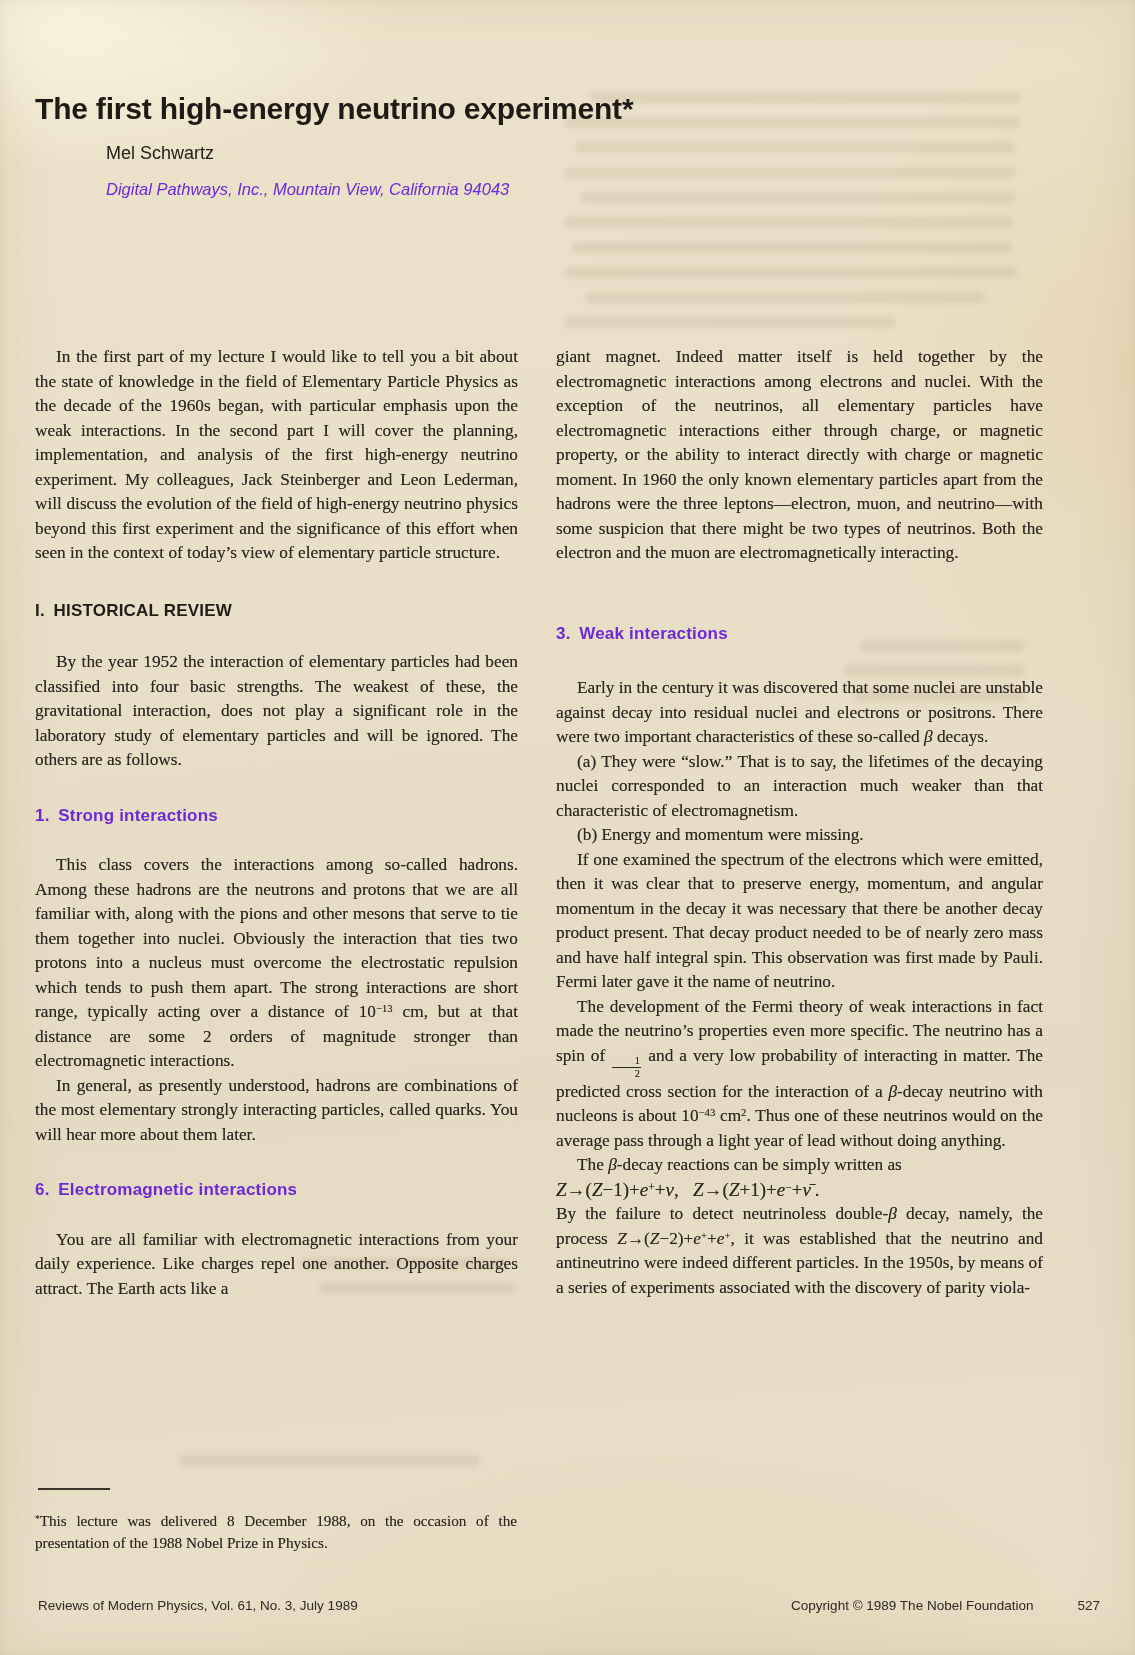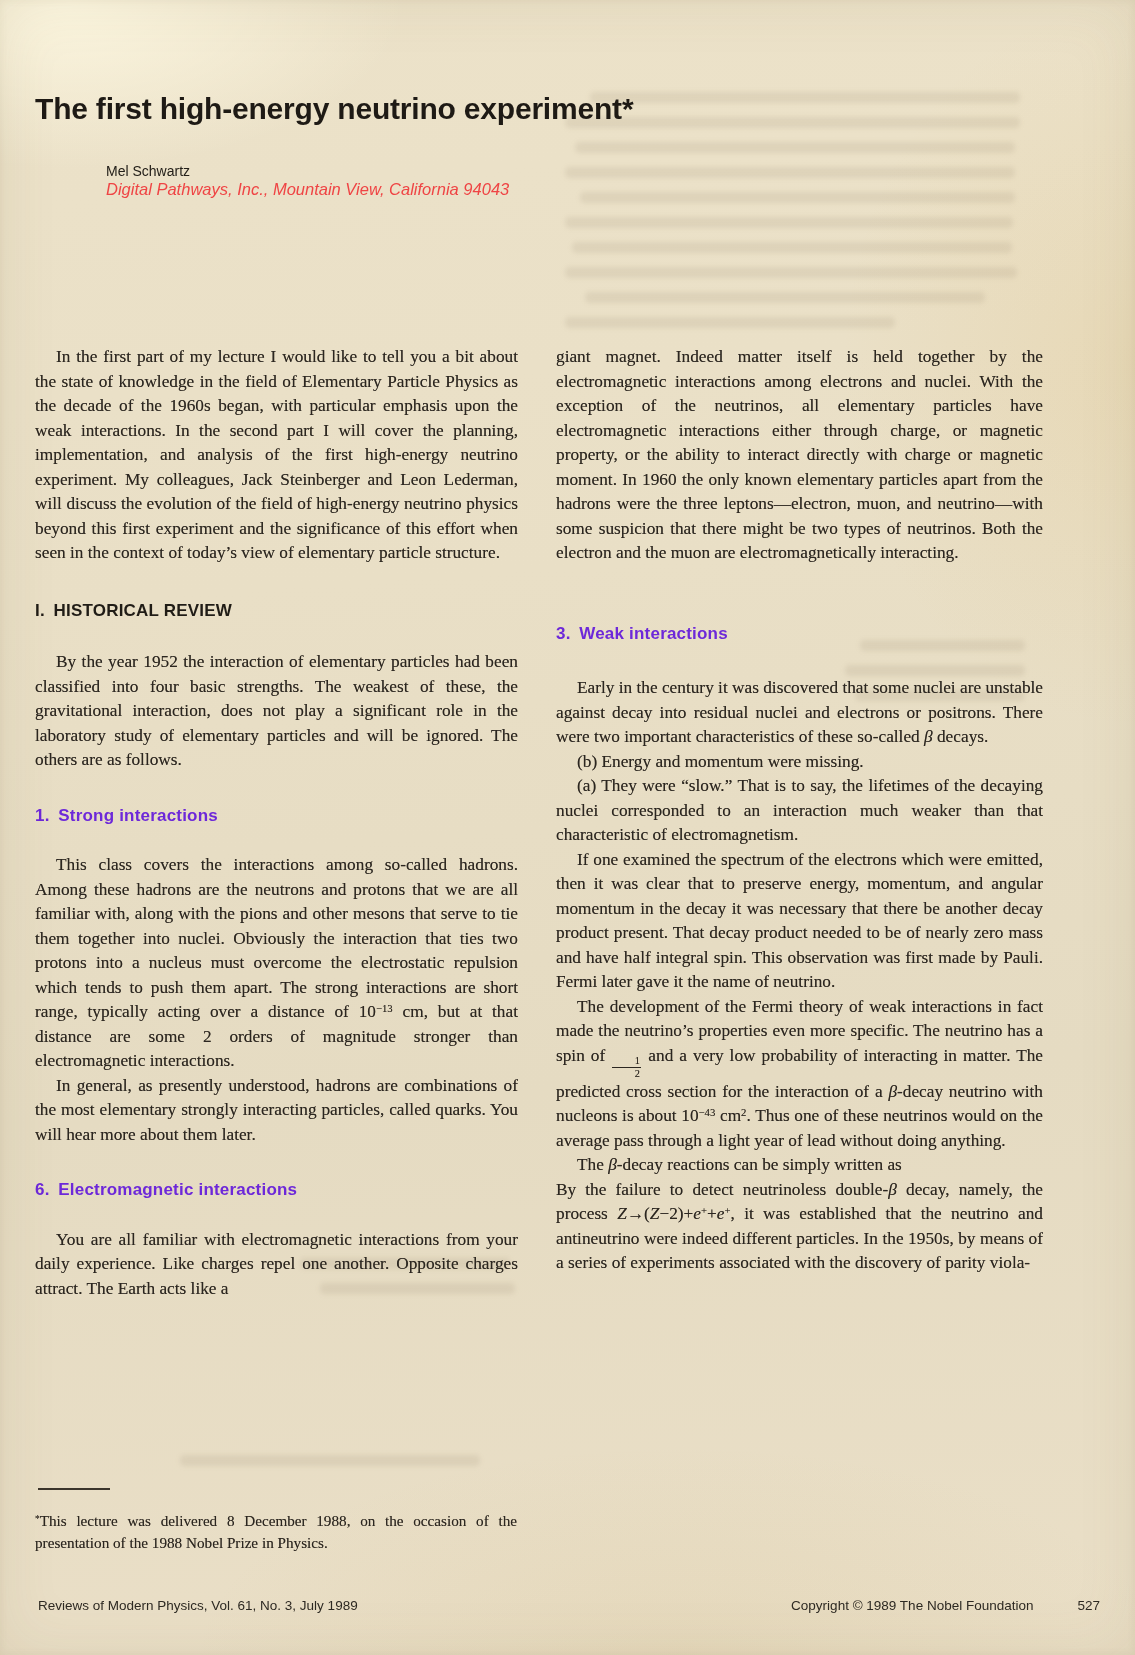--- a/index.html
+++ b/index.html
@@ -22,26 +22,26 @@
     position:absolute; height:11px; border-radius:5px;
     background:rgba(118,104,74,0.11); filter:blur(2.6px);
   }
   .title {
     position:absolute; left:35px; top:92px; width:900px;
     font-family:"Liberation Sans", sans-serif; font-weight:bold;
     font-size:30px; letter-spacing:-0.2px; color:#1e1a15;
   }
   .author {
     position:absolute; left:106px; top:143px;
-    font-family:"Liberation Sans", sans-serif; font-size:14px; color:#24201a;margin-top:20px;
+    font-family:"Liberation Sans", sans-serif; font-size:18px; color:#24201a;
   }
   .affiliation {
     position:absolute; left:106px; top:180px;
     font-family:"Liberation Sans", sans-serif; font-style:italic;
-    font-size:16.5px; color:#ef4444;
+    font-size:16.5px; color:#6d28d9;
   }
   .col {
     position:absolute; top:345px;
     font-size:17.3px; line-height:24.5px;
     text-shadow:0 0 0.4px rgba(55,45,35,0.55);
   }
   .col-left  { left:35px;  width:483px; }
   .col-right { left:556px; width:487px; }
   .col p { margin:0; text-align:justify; }
   .col p.ind { text-indent:21px; }
@@ -115,28 +115,29 @@
   <p class="ind">This class covers the interactions among so-called hadrons.  Among these hadrons are the neutrons and protons that we are all familiar with, along with the pions and other mesons that serve to tie them together into nuclei. Obviously the interaction that ties two protons into a nucleus must overcome the electrostatic repulsion which tends to push them apart.  The strong interactions are short range, typically acting over a distance of 10<sup>−13</sup> cm, but at that distance are some 2 orders of magnitude stronger than electromagnetic interactions.</p>
   <p class="ind">In general, as presently understood, hadrons are combinations of the most elementary strongly interacting particles, called quarks.  You will hear more about them later.</p>
   <div class="subhead">6. Electromagnetic interactions</div>
   <p class="ind">You are all familiar with electromagnetic interactions from your daily experience.  Like charges repel one another.  Opposite charges attract.  The Earth acts like a</p>
 </div>
 
 <div class="col col-right">
   <p>giant magnet.  Indeed matter itself is held together by the electromagnetic interactions among electrons and nuclei. With the exception of the neutrinos, all elementary particles have electromagnetic interactions either through charge, or magnetic property, or the ability to interact directly with charge or magnetic moment.  In 1960 the only known elementary particles apart from the hadrons were the three leptons—electron, muon, and neutrino—with some suspicion that there might be two types of neutrinos.  Both the electron and the muon are electromagnetically interacting.</p>
   <div class="subhead weak">3. Weak interactions</div>
   <p class="ind">Early in the century it was discovered that some nuclei are unstable against decay into residual nuclei and electrons or positrons.  There were two important characteristics of these so-called <i>β</i> decays.</p>
+  <p class="ind">(a) They were “slow.”  That is to say, the lifetimes of the decaying nuclei corresponded to an interaction much weaker than that characteristic of electromagnetism.</p>
   <p class="ind">(b) Energy and momentum were missing.</p>
-  <p class="ind">(a) They were “slow.”  That is to say, the lifetimes of the decaying nuclei corresponded to an interaction much weaker than that characteristic of electromagnetism.</p>
   <p class="ind">If one examined the spectrum of the electrons which were emitted, then it was clear that to preserve energy, momentum, and angular momentum in the decay it was necessary that there be another decay product present. That decay product needed to be of nearly zero mass and have half integral spin.  This observation was first made by Pauli.  Fermi later gave it the name of neutrino.</p>
   <p class="ind">The development of the Fermi theory of weak interactions in fact made the neutrino’s properties even more specific.  The neutrino has a spin of <span class="frac">
         <span>1</span>
         <span>2</span>
       </span> and a very low probability of interacting in matter.  The predicted cross section for the interaction of a <i>β</i>-decay neutrino with nucleons is about 10<sup>−43</sup> cm<sup>2</sup>.  Thus one of these neutrinos would on the average pass through a light year of lead without doing anything.</p>
   <p class="ind">The <i>β</i>-decay reactions can be simply written as</p>
+  <p class="equation"><i>Z</i>→(<i>Z</i>−1)+<i>e</i><sup>+</sup>+<i>ν</i>,  <i>Z</i>→(<i>Z</i>+1)+<i>e</i><sup>−</sup>+<i>ν̄</i> .</p>
   <p>By the failure to detect neutrinoless double-<i>β</i> decay, namely, the process <i>Z</i>→(<i>Z</i>−2)+<i>e</i><sup>+</sup>+<i>e</i><sup>+</sup>, it was established that the neutrino and antineutrino were indeed different particles.  In the 1950s, by means of a series of experiments associated with the discovery of parity viola-</p>
 </div>
 
 <div class="footnote-rule"></div>
 <div class="footnote"><sup>*</sup>This lecture was delivered 8 December 1988, on the occasion of the presentation of the 1988 Nobel Prize in Physics.</div>
 
 <div class="footer">
   <span>Reviews of Modern Physics, Vol. 61, No. 3, July 1989</span>
   <span>
     <span>Copyright © 1989 The Nobel Foundation</span><span class="pageno">527</span>

